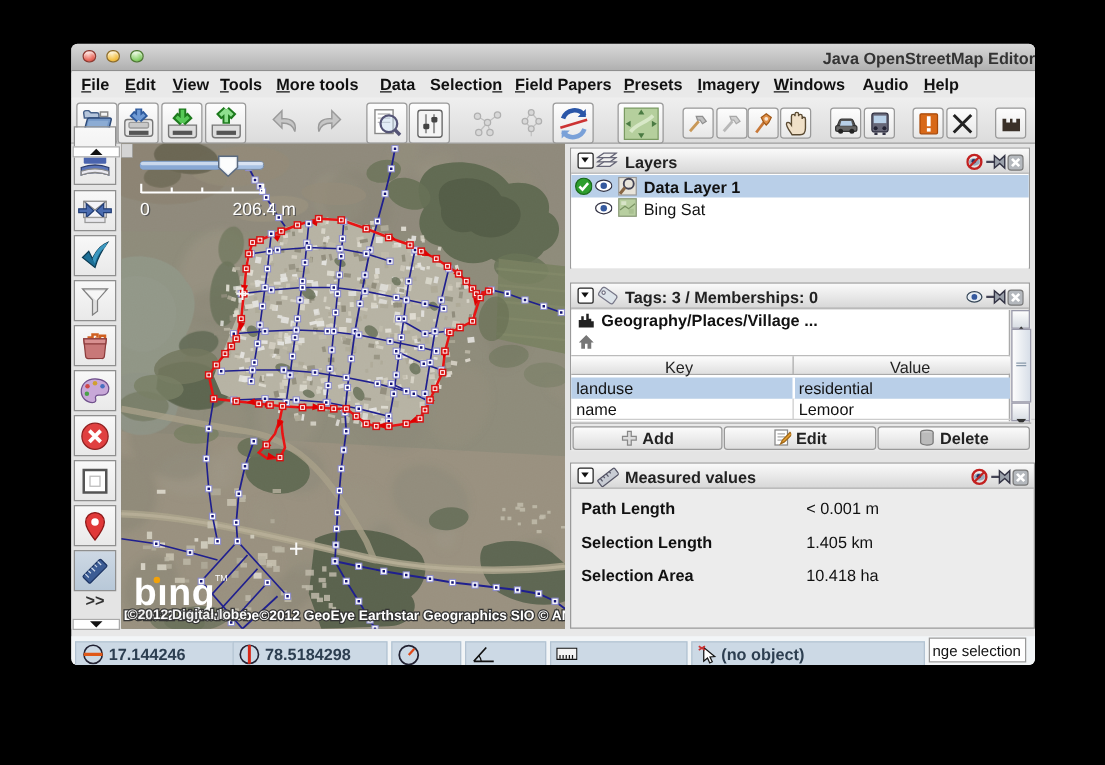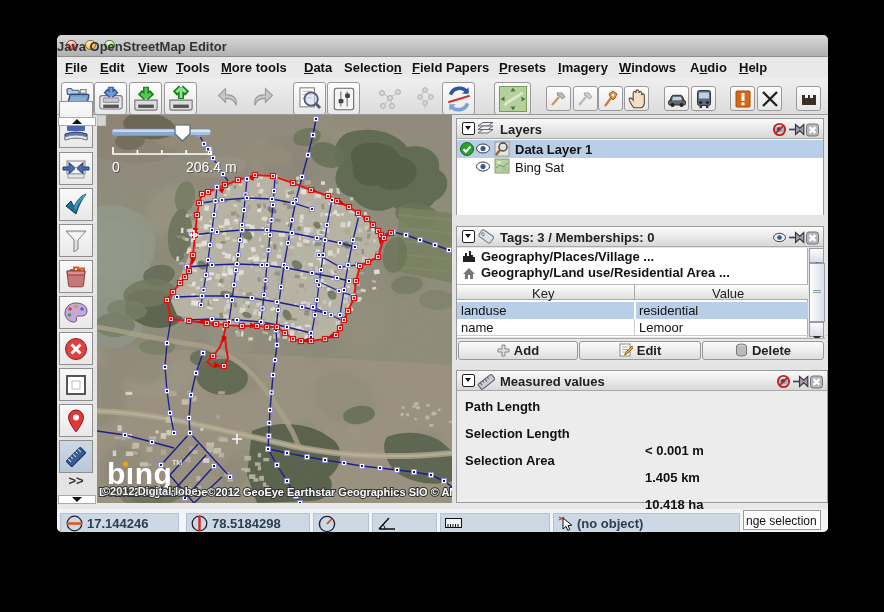--- a/index.html
+++ b/index.html
@@ -6,21 +6,21 @@
 html,body { width:884px; height:612px; background:#000; overflow:hidden;
   font-family:"Liberation Sans", sans-serif; }
 #win { position:absolute; left:57px; top:35px; width:771px; height:497px;
   background:#e8e8e8; border-radius:5px; overflow:hidden;
   box-shadow:0 10px 28px rgba(0,0,0,0.75); }
 
 #titlebar { position:absolute; left:0; top:0; width:771px; height:22px;
   background:linear-gradient(#d9d9d9,#bdbdbd 70%,#b0b0b0);
   border-bottom:1px solid #8e8e8e; border-radius:5px 5px 0 0; }
 #titlebar .tl { position:absolute; top:4.5px; width:10.5px; height:10.5px; border-radius:50%; box-shadow: inset 0 1.5px 1.5px rgba(255,255,255,0.65); }
-#title { position:absolute; width:100%; text-align:left; top:4px; font-size:13px;
+#title { position:absolute; width:100%; text-align:right; top:4px; font-size:13px;
   font-weight:bold; color:#333; }
 
 #menubar { position:absolute; left:0; top:23px; width:771px; height:20px;
   background:#e9e9e9; }
 #menubar span { position:absolute; top:2px; font-size:13px; font-weight:bold; color:#111; }
 #menubar u { text-decoration:underline; }
 
 #toolbar { position:absolute; left:0; top:43px; width:771px; height:37px;
   background:linear-gradient(#efefef,#dcdcdc); border-bottom:1px solid #9a9a9a; }
 .tbtn { position:absolute; top:4px; width:33px; height:33px;
@@ -55,21 +55,21 @@
   border-top:4px solid #111; }
 .hicons { position:absolute; right:4px; top:3px; }
 .sarr { position:absolute; left:0; width:15px; height:15px; background:linear-gradient(#fdfdfd,#d8dde4);
   border:1px solid #99a; text-align:center; padding-top:4px; }
 .abtn { position:absolute; top:2px; height:19px; background:linear-gradient(#fbfbfb,#dedede);
   border:1px solid #999; border-radius:3px; text-align:center; font-size:13px; font-weight:bold; color:#222; }
 .abtn svg { vertical-align:-2px; margin-right:4px; }
 .abtn span { line-height:17px; }
 .mrow { position:absolute; left:0; width:368px; height:20px; }
 .ml { position:absolute; left:8px; font-size:13px; font-weight:bold; color:#111; }
-.mv { position:absolute; left:188px; font-size:13px; font-weight:bold; color:#111;margin-top:44px; }
+.mv { position:absolute; left:188px; font-size:13px; font-weight:normal; color:#111; }
 </style>
 </head>
 <body>
 <div id="win">
   <div id="titlebar">
     <div class="tl" style="left:9px; border:1px solid #8e3b33; background:radial-gradient(circle at 40% 28%, #fdd3cd, #ea6d60 60%, #cf4136);"></div>
     <div class="tl" style="left:28px; border:1px solid #8e6d2a; background:radial-gradient(circle at 40% 28%, #fdedc0, #f3c249 60%, #dfa12b);"></div>
     <div class="tl" style="left:47px; border:1px solid #4e7a33; background:radial-gradient(circle at 40% 28%, #dff4d2, #8ed370 60%, #58a93a);"></div>
     <div id="title">Java OpenStreetMap Editor</div>
   </div>
@@ -1505,21 +1505,20 @@
             </svg></span>
       </div>
       <div style="position:absolute; left:0; top:21px; width:351px; height:89px; background:#fff; border-right:1px solid #aaa;">
         <svg style="position:absolute; left:5px; top:2px;" width="14" height="13" viewBox="0 0 14 13">
             <path d="M1 12 V6 h2 V3 h2 v3 h2 V1 h2 v4 h2 v2 h2 v5z" fill="#222"></path>
           </svg>
         <div style="position:absolute; left:24px; top:1px; font-size:13px; font-weight:bold; color:#111;">Geography/Places/Village ...</div>
         <svg style="position:absolute; left:5px; top:19px;" width="14" height="13" viewBox="0 0 14 13">
             <path d="M7 1 L13 7 h-2 v5 H8 V8 H6 v4 H3 V7 H1z" fill="#777"></path>
           </svg>
-        <div style="position:absolute; left:24px; top:17px; font-size:13px; font-weight:bold; color:#111;">Geography/Land use/Residential Area ...</div>
         <div style="position:absolute; left:0; top:36px; width:351px; height:16px; background:linear-gradient(#fdfdfd,#dfdfdf); border-top:1px solid #bbb; border-bottom:1px solid #aaa;">
           <span style="position:absolute; left:75px; top:1px; font-size:13px; color:#222;">Key</span>
           <span style="position:absolute; left:255px; top:1px; font-size:13px; color:#222;">Value</span>
           <span style="position:absolute; left:177px; top:0; width:1px; height:15px; background:#aaa;"></span>
         </div>
         <div style="position:absolute; left:0; top:54px; width:351px; height:17px; background:#b9cfe8;">
           <span style="position:absolute; left:4px; top:1px; font-size:13px; color:#111;">landuse</span>
           <span style="position:absolute; left:182px; top:1px; font-size:13px; color:#111;">residential</span>
           <span style="position:absolute; left:177px; top:0; width:2px; height:17px; background:#fff;"></span>
         </div>
@@ -1588,21 +1587,21 @@
           <span class="ml">Selection Length</span>
           <span class="mv">1.405 km</span>
         </div>
       <div class="mrow" style="top:82px;text-align:center;">
           <span class="ml">Selection Area</span>
           <span class="mv">10.418 ha</span>
         </div>
     </div>
   </div>
   <div id="status">
-    <div class="sseg" style="left:3px; width:119px;">
+    <div class="sseg" style="left:3px; width:146px;">
       <svg style="position:absolute; left:5px; top:1px;" width="17" height="17" viewBox="0 0 17 17">
           <circle cx="8.5" cy="8.5" r="7.3" fill="none" stroke="#223" stroke-width="1.3"></circle>
           <path d="M1 8.5 h15" stroke="#e05818" stroke-width="2.6"></path>
         </svg>
       <span style="left:26px;">17.144246</span>
     </div>
     <div class="sseg" style="left:129px; width:124px;">
       <svg style="position:absolute; left:4px; top:1px;" width="17" height="17" viewBox="0 0 17 17">
           <circle cx="8.5" cy="8.5" r="7.3" fill="none" stroke="#223" stroke-width="1.3"></circle>
           <path d="M8.5 1 v15" stroke="#d82818" stroke-width="2.4"></path>

